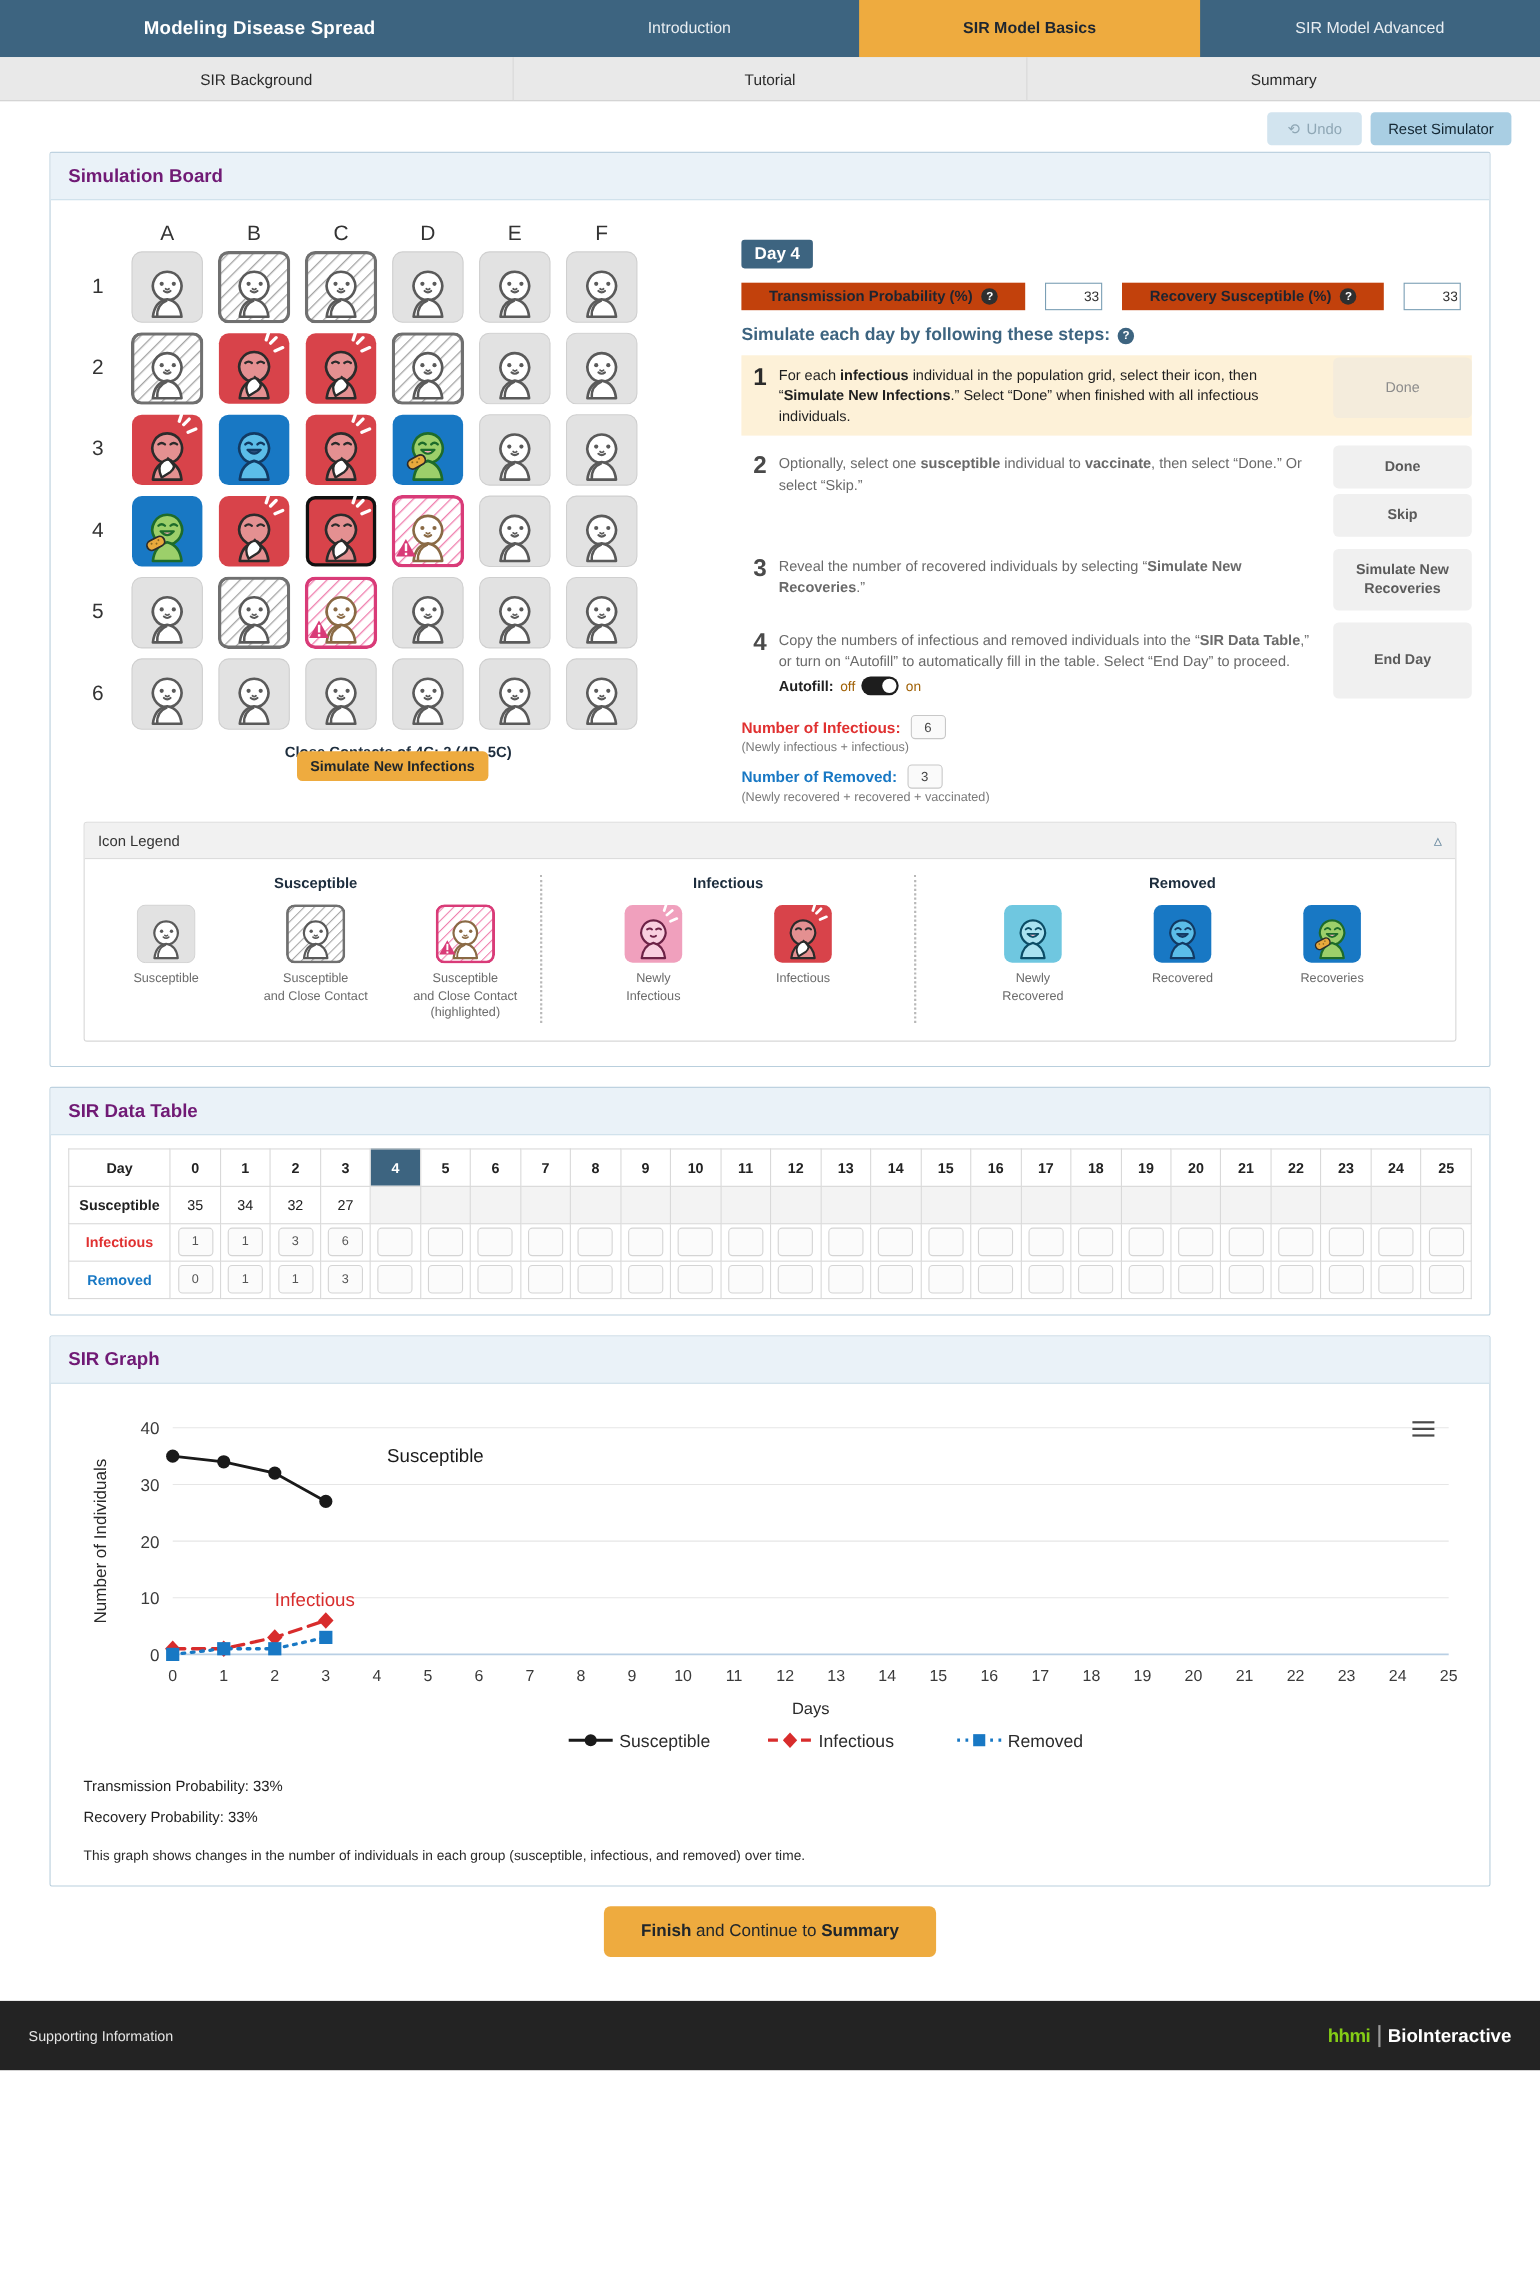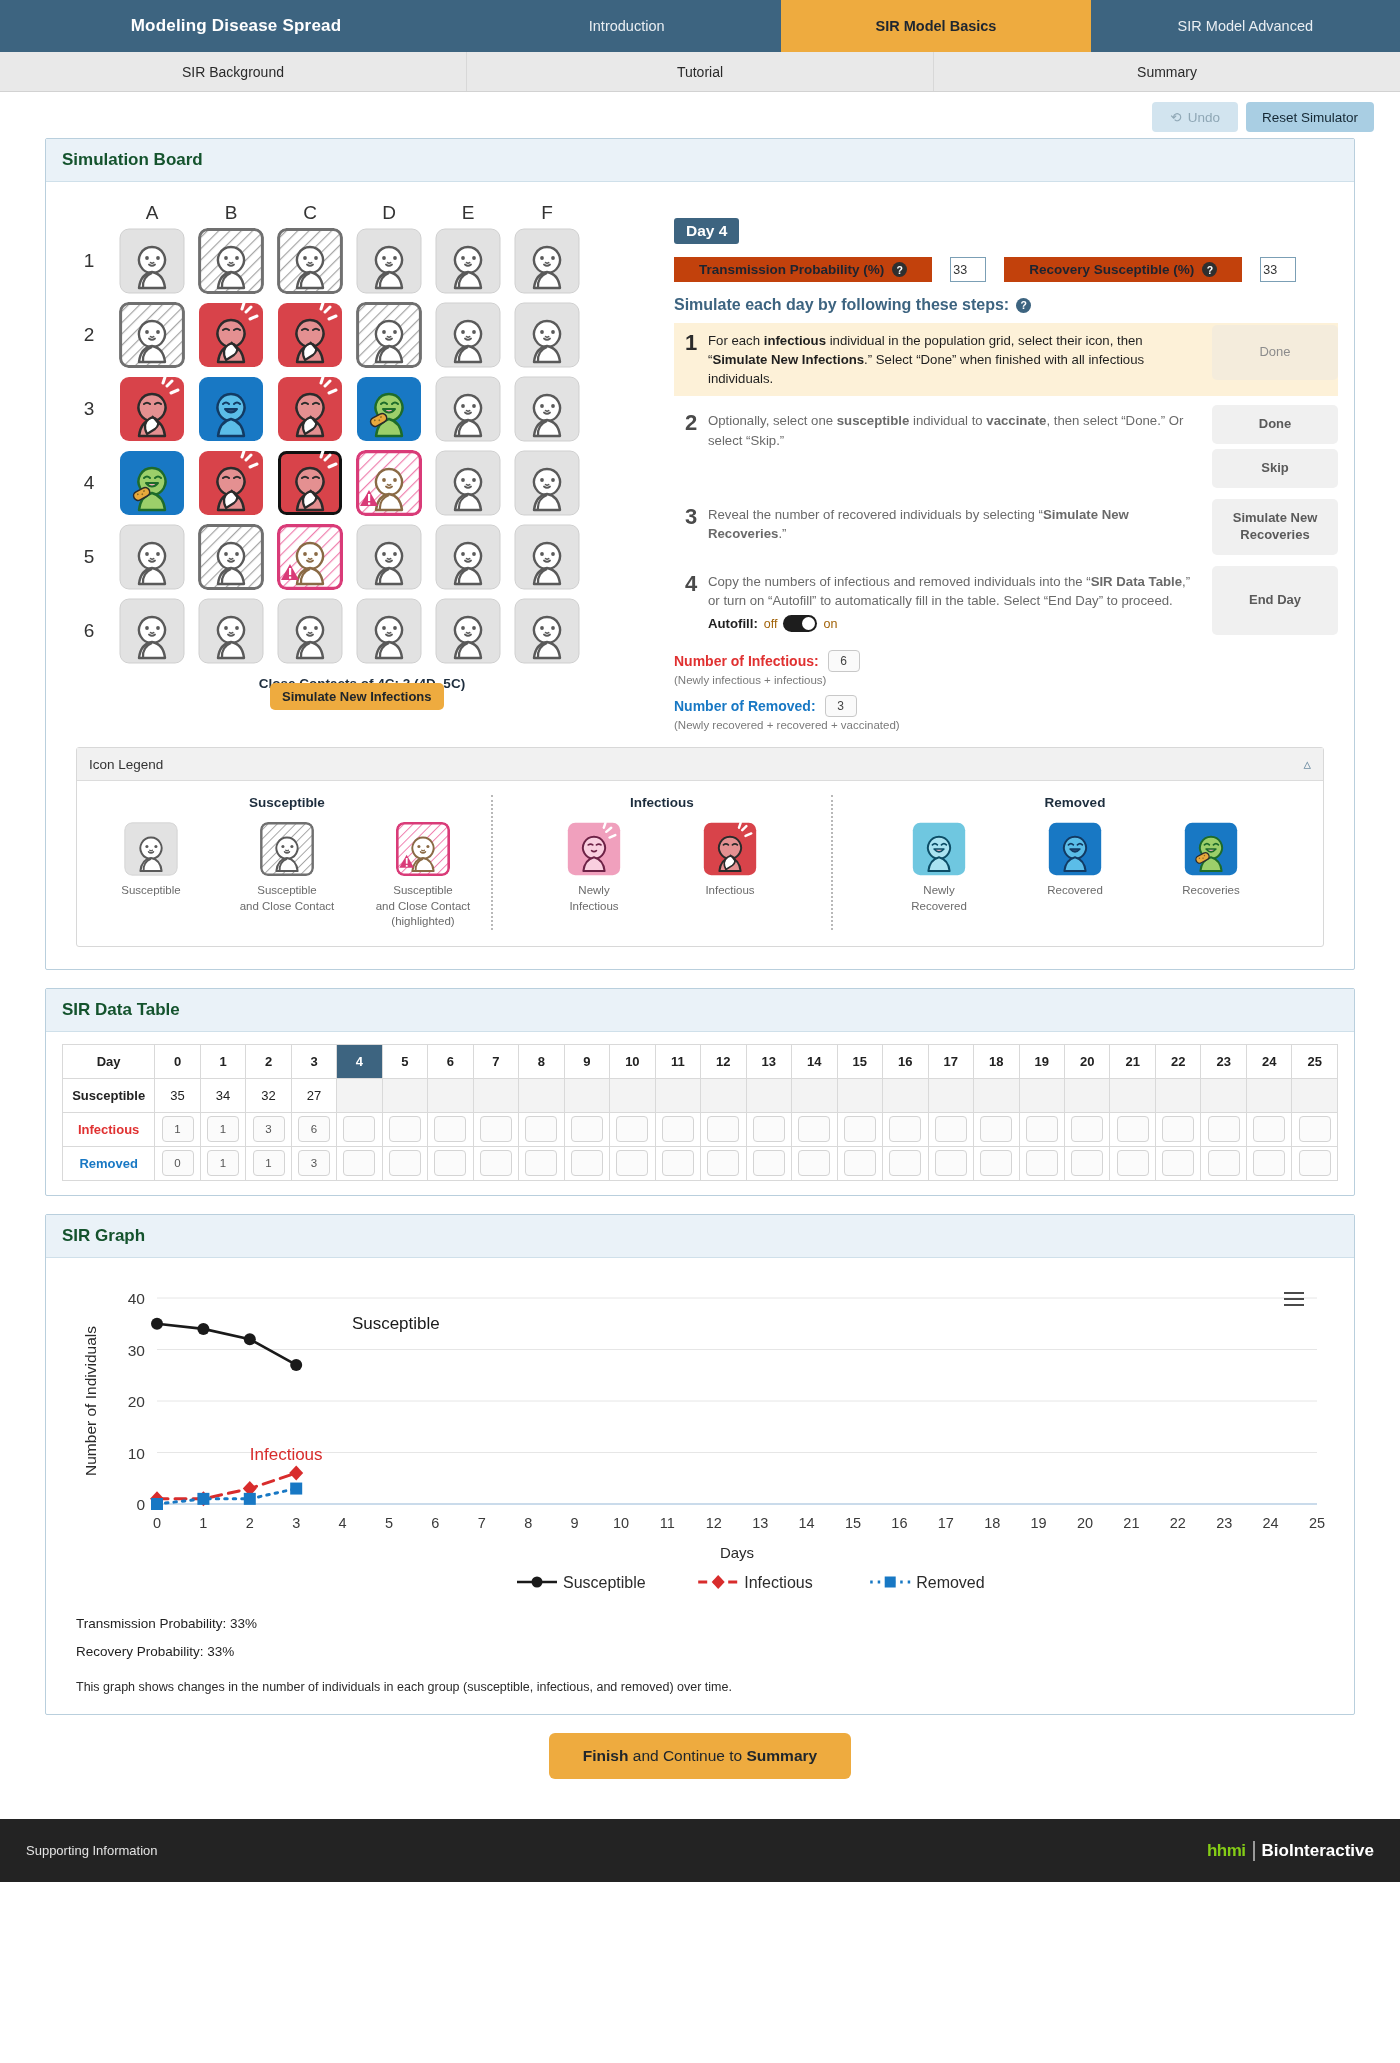--- a/index.html
+++ b/index.html
@@ -52,21 +52,21 @@
     padding:7px 16px; font-size:13.5px; font-family:inherit; cursor:pointer;text-align:center;
   }
 
   
   .panel {
     margin:0 45px 18px 45px; border:1px solid #b9cfdd; background:#fff;
     border-radius:2px;
   }
   .panel-head {
     background:#eaf2f8; border-bottom:1px solid #cfe0ea;
-    padding:11px 16px; font-weight:bold; font-size:17px; color:#14532d;
+    padding:11px 16px; font-weight:bold; font-size:17px; color:#701a75;
   }
   .panel-body { padding:14px 16px 18px 16px; }
 
   
   .board-wrap { display:flex; gap:12px; }
   .grid-col { flex:0 0 600px; }
   .grid {
     display:grid;
     grid-template-columns:34px repeat(6,66px);
     grid-auto-rows:66px;
@@ -99,22 +99,22 @@
   .prob-row { display:flex; gap:18px; align-items:center; margin-bottom:14px; }
   .prob-box { display:flex; align-items:center; gap:8px; background:#c2410c;
               padding:5px 25px; }
   .prob-box .lbl { font-weight:bold; font-size:13.5px; color:#1d2430; }
   .qmark {
     display:inline-flex;align-items:center;justify-content:center;
     width:15px;height:15px;border-radius:50%;background:#2f2f2f;color:#fff;
     font-size:10.5px;font-weight:bold; cursor:pointer;
   }
   .prob-input {
-    width:36px; height:25px; border:1px solid #7b9fb5; background:#fff;
-    text-align:left; font-size:12.5px; font-family:inherit; color:#333;
+    width:52px; height:25px; border:1px solid #7b9fb5; background:#fff;
+    text-align:right; font-size:12.5px; font-family:inherit; color:#333;
   }
   .steps-title { color:#3d6480; font-weight:bold; font-size:16px; margin-bottom:9px;
                  display:flex; align-items:center; gap:7px;}
   .qmark.blue { background:#3d6480; }
 
   .step { display:flex; align-items:stretch; margin-bottom:7px; }
   .step.active { background:#fdf1d8; }
   .step .num { flex:0 0 34px; display:flex; align-items:flex-start; justify-content:center;
                font-size:22px; font-weight:bold; color:#4a4a4a; padding-top:7px; }
   .step.active .num { color:#2b2b2b; }

